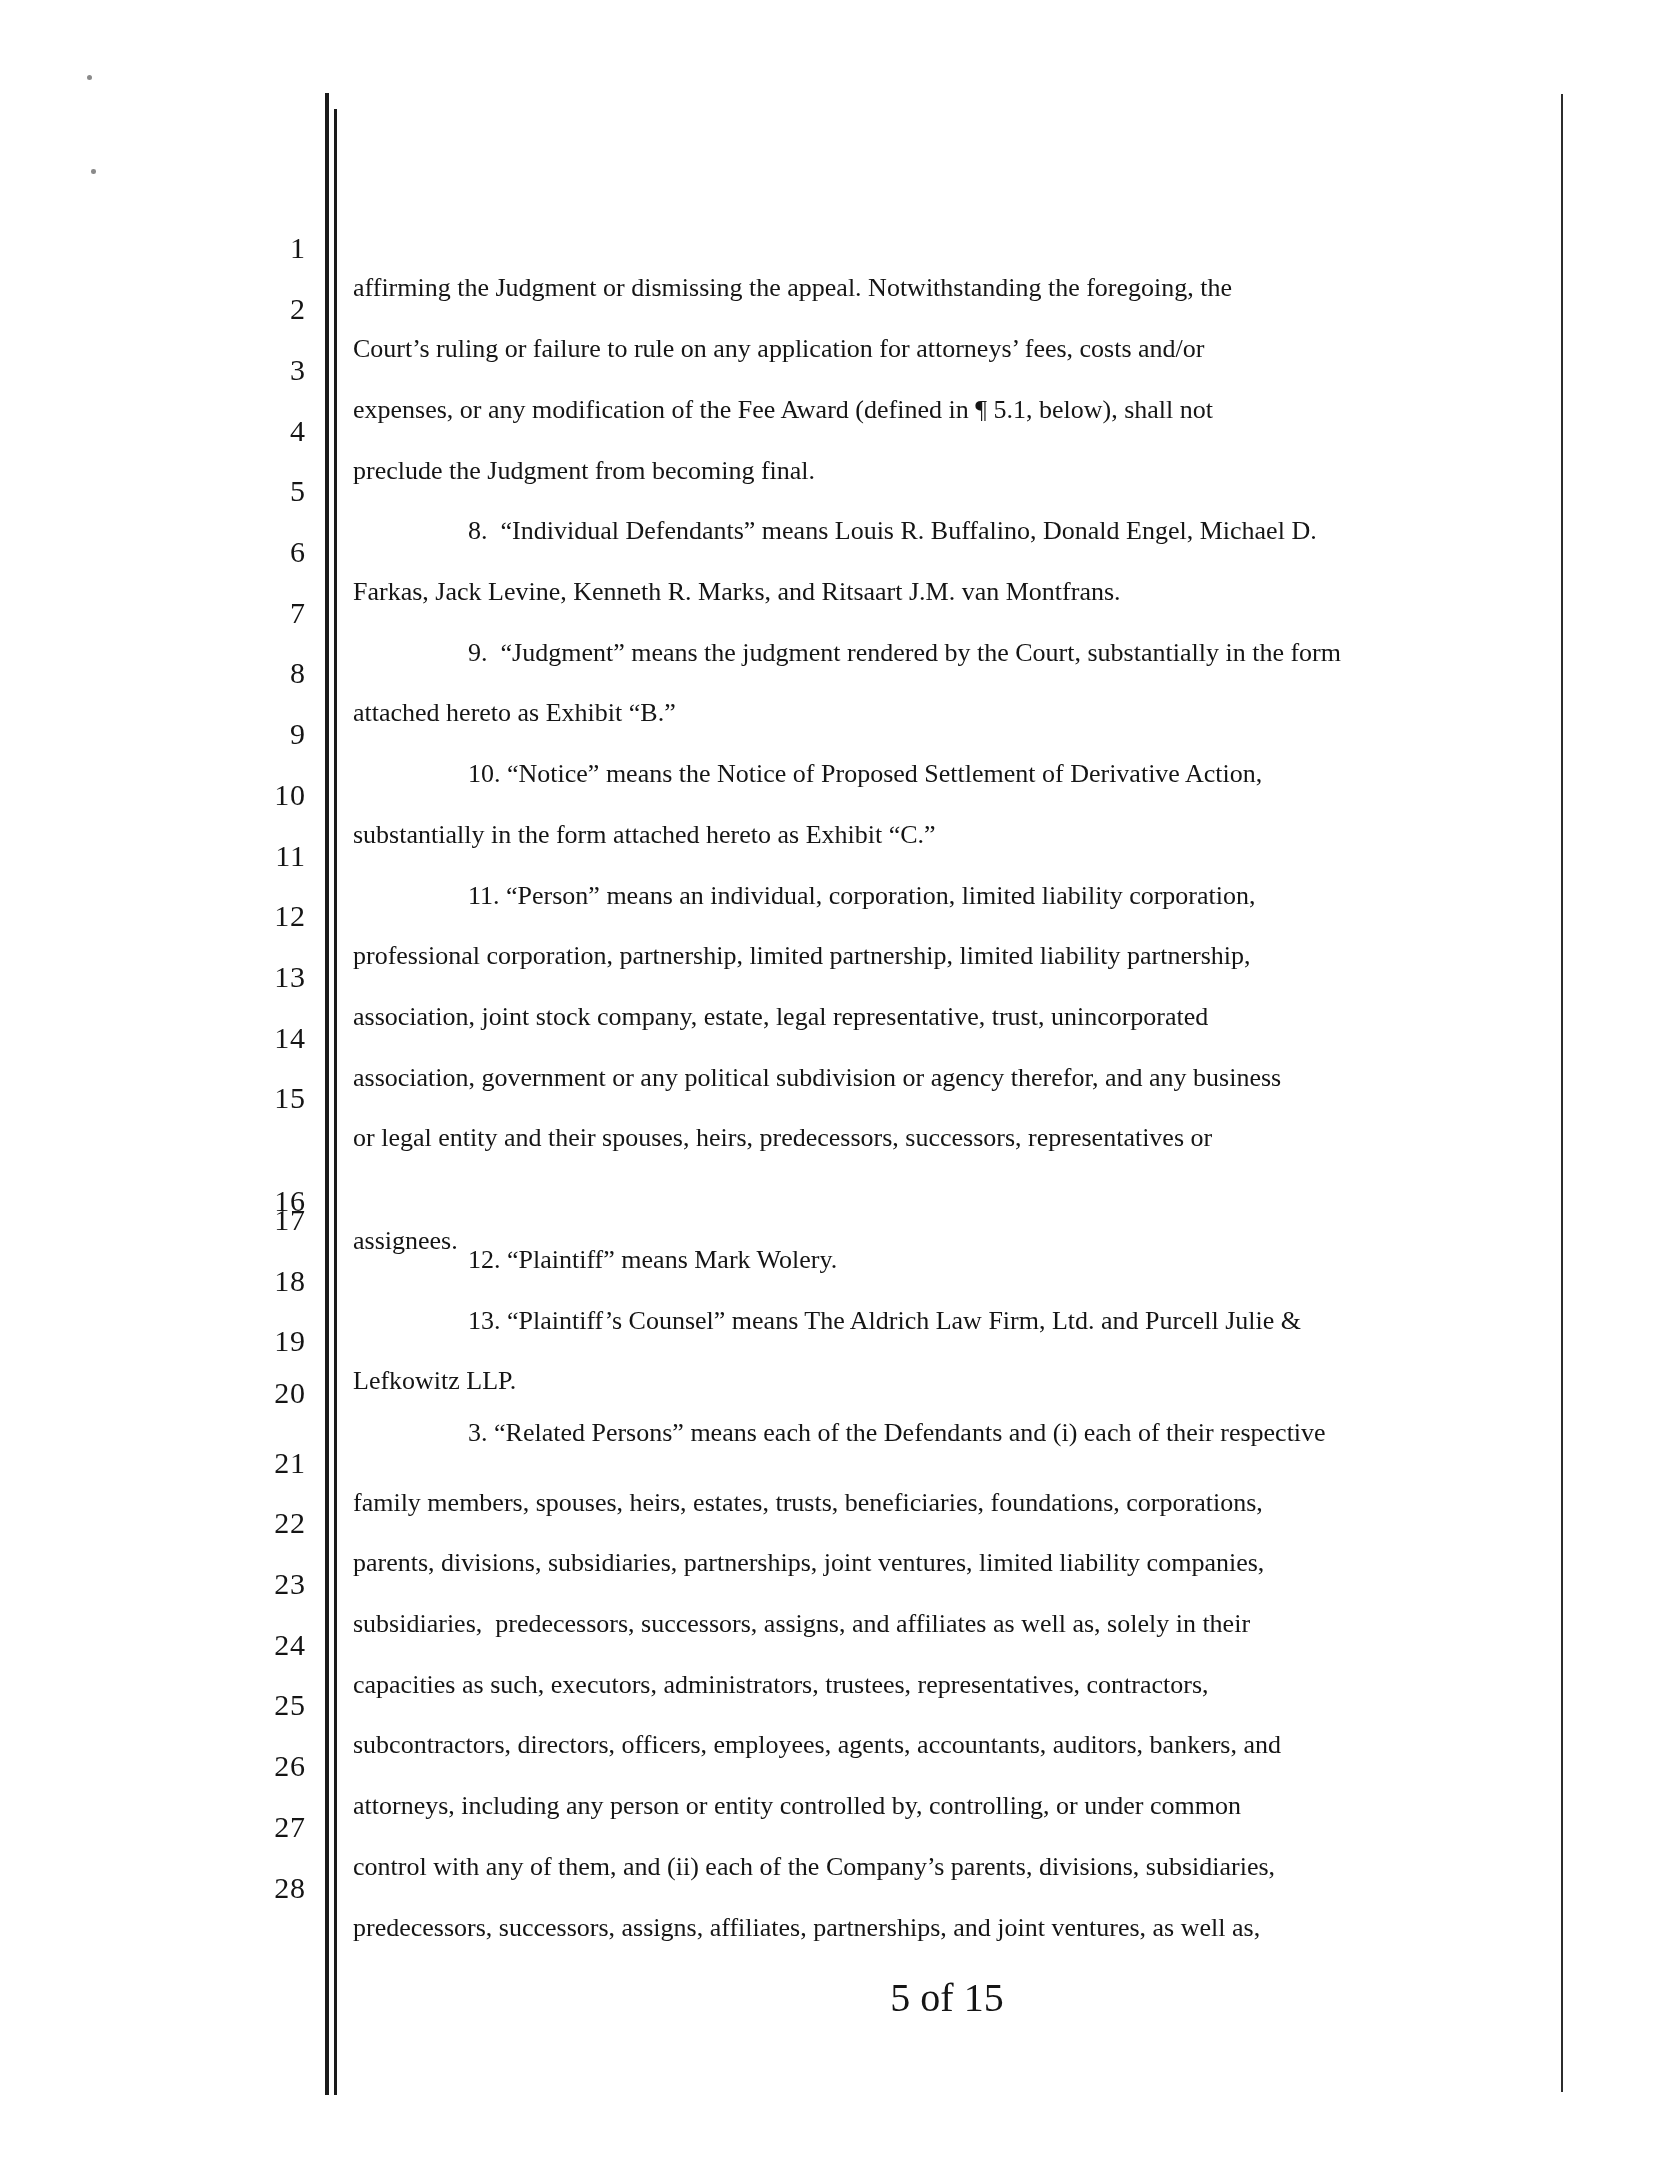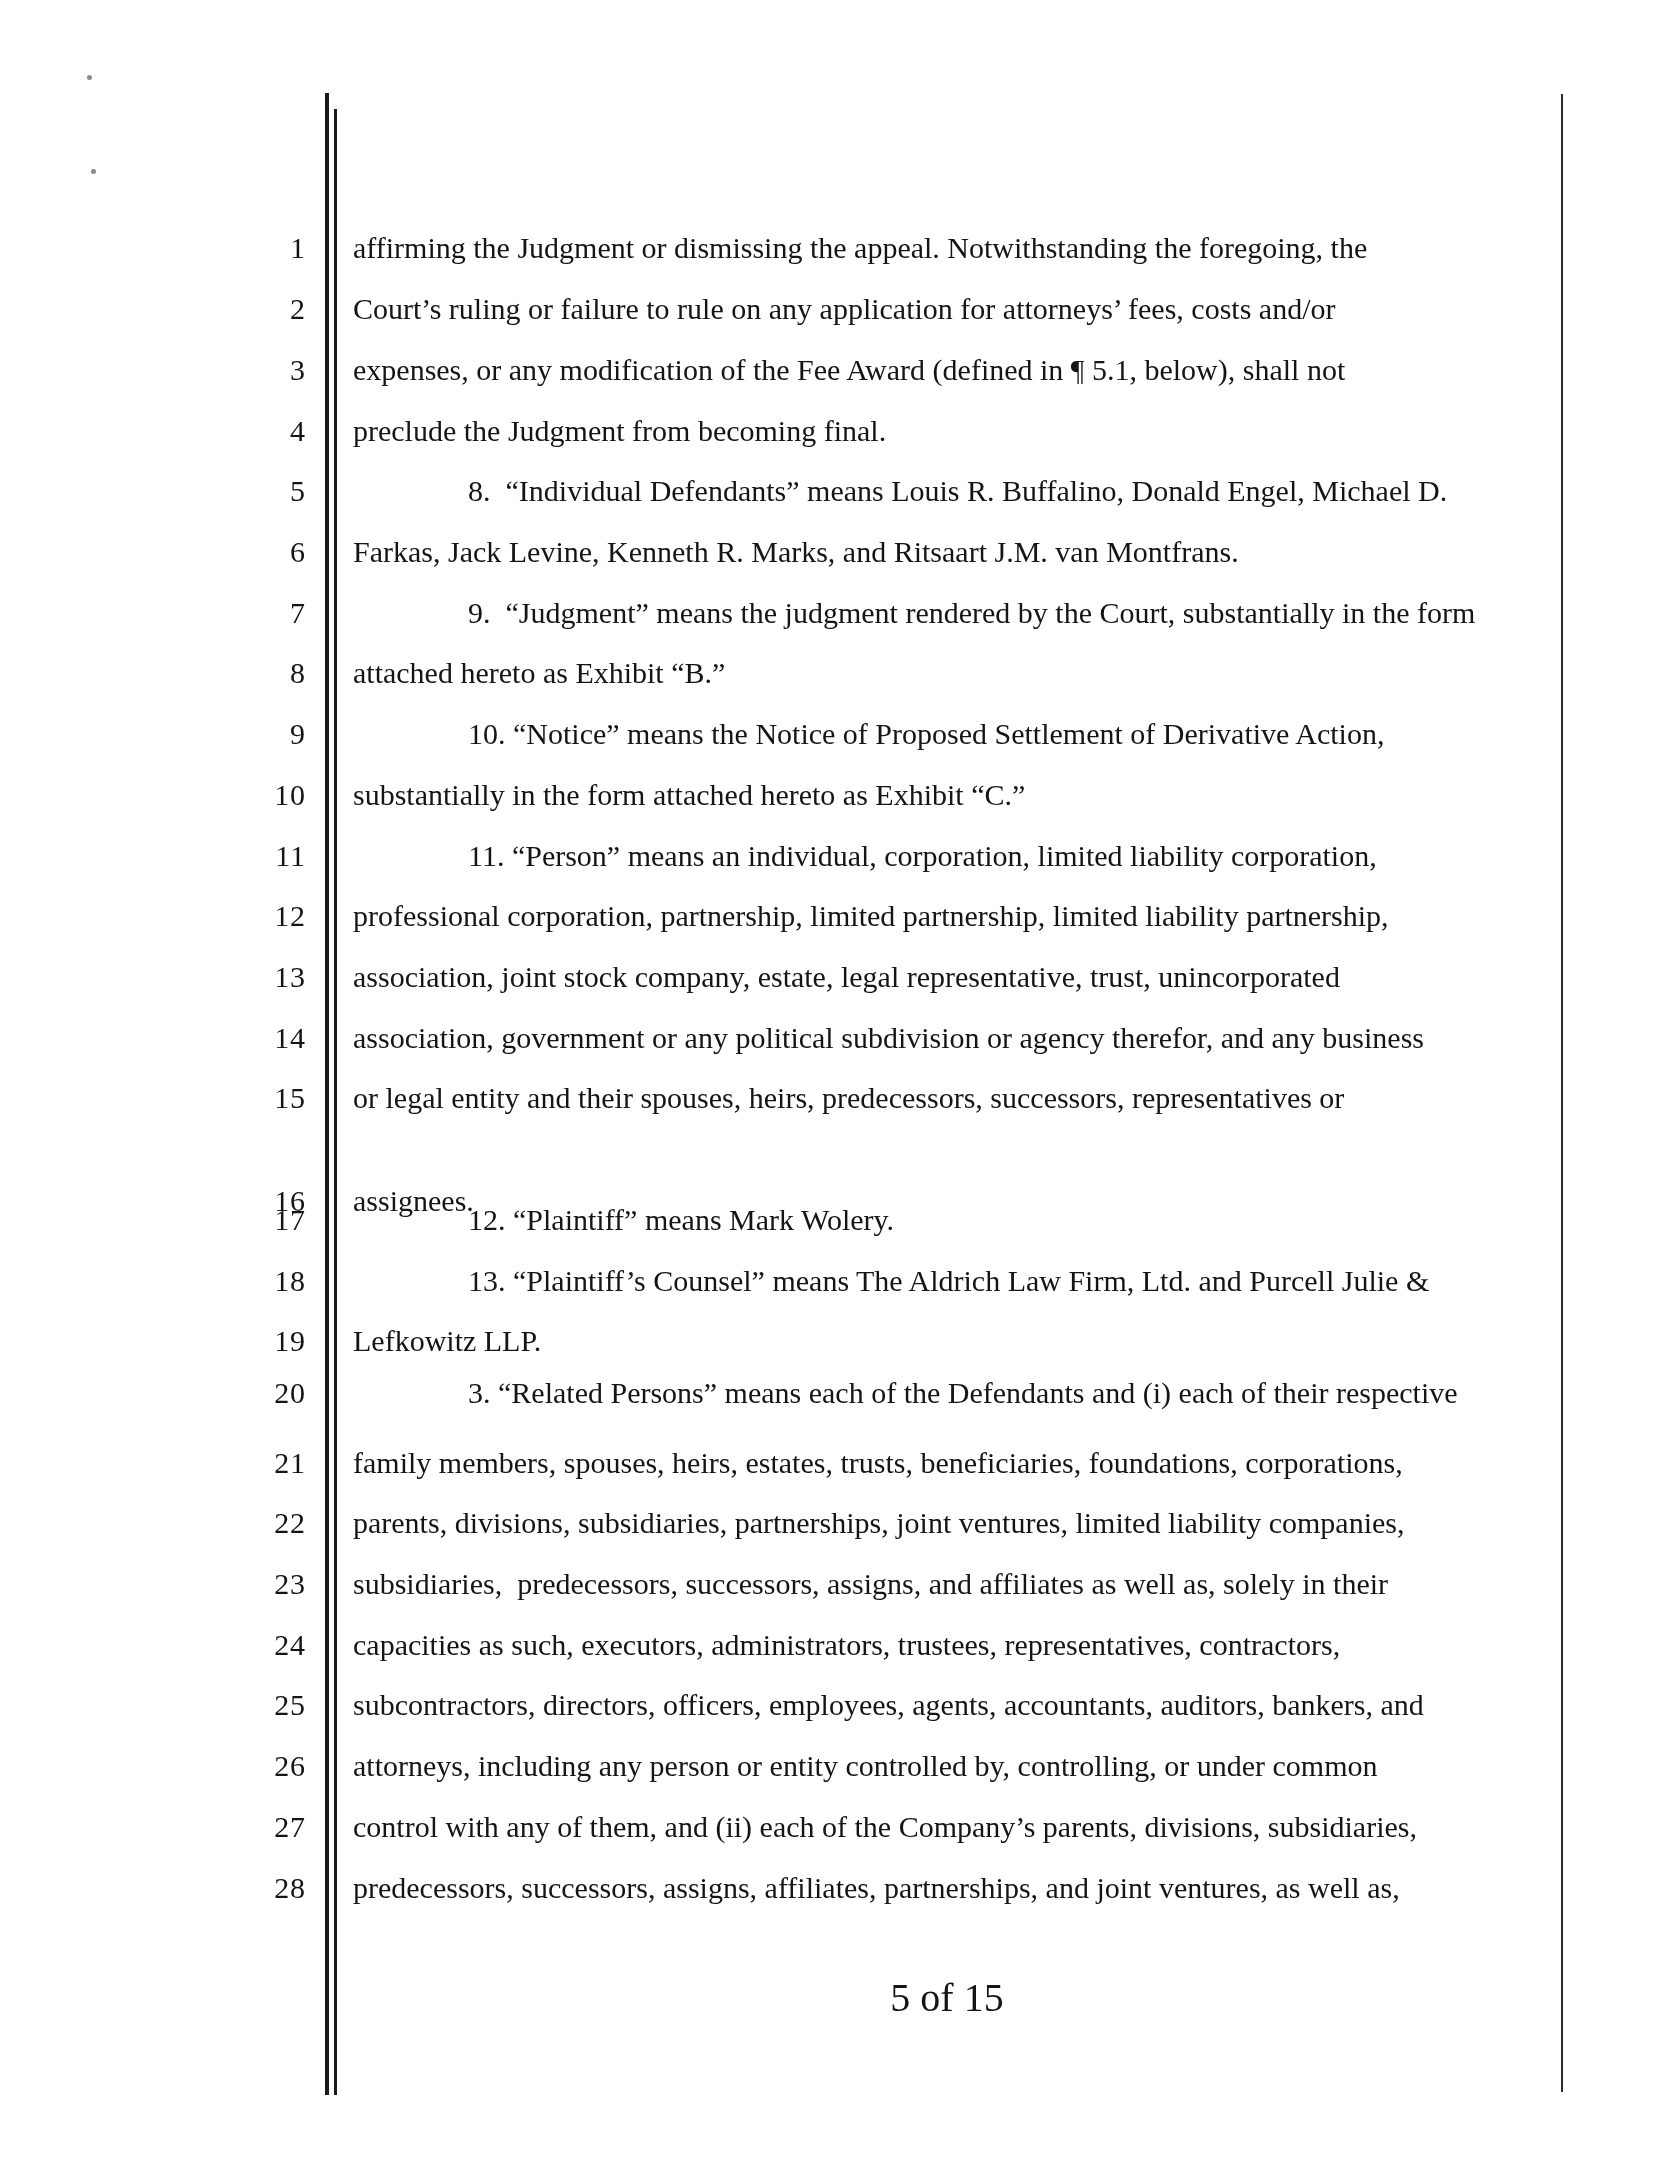--- a/index.html
+++ b/index.html
@@ -45,23 +45,24 @@
     width: 126px;
     text-align: right;
     font-size: 30px;
     line-height: 36px;
     letter-spacing: 0.9px;
   }
   .ltext {
     position: absolute;
     left: 353px;
     width: 1188px;
-    font-size: 30px;
+    font-size: 26px;
     line-height: 36px;
     white-space: pre;
+    margin-top: 40px;
   }
   .indent { padding-left: 115px; }
   .footer {
     position: absolute;
     top: 1980px;
     left: 353px;
     width: 1188px;
     text-align: center;
     font-size: 40px;
     line-height: 36px;

